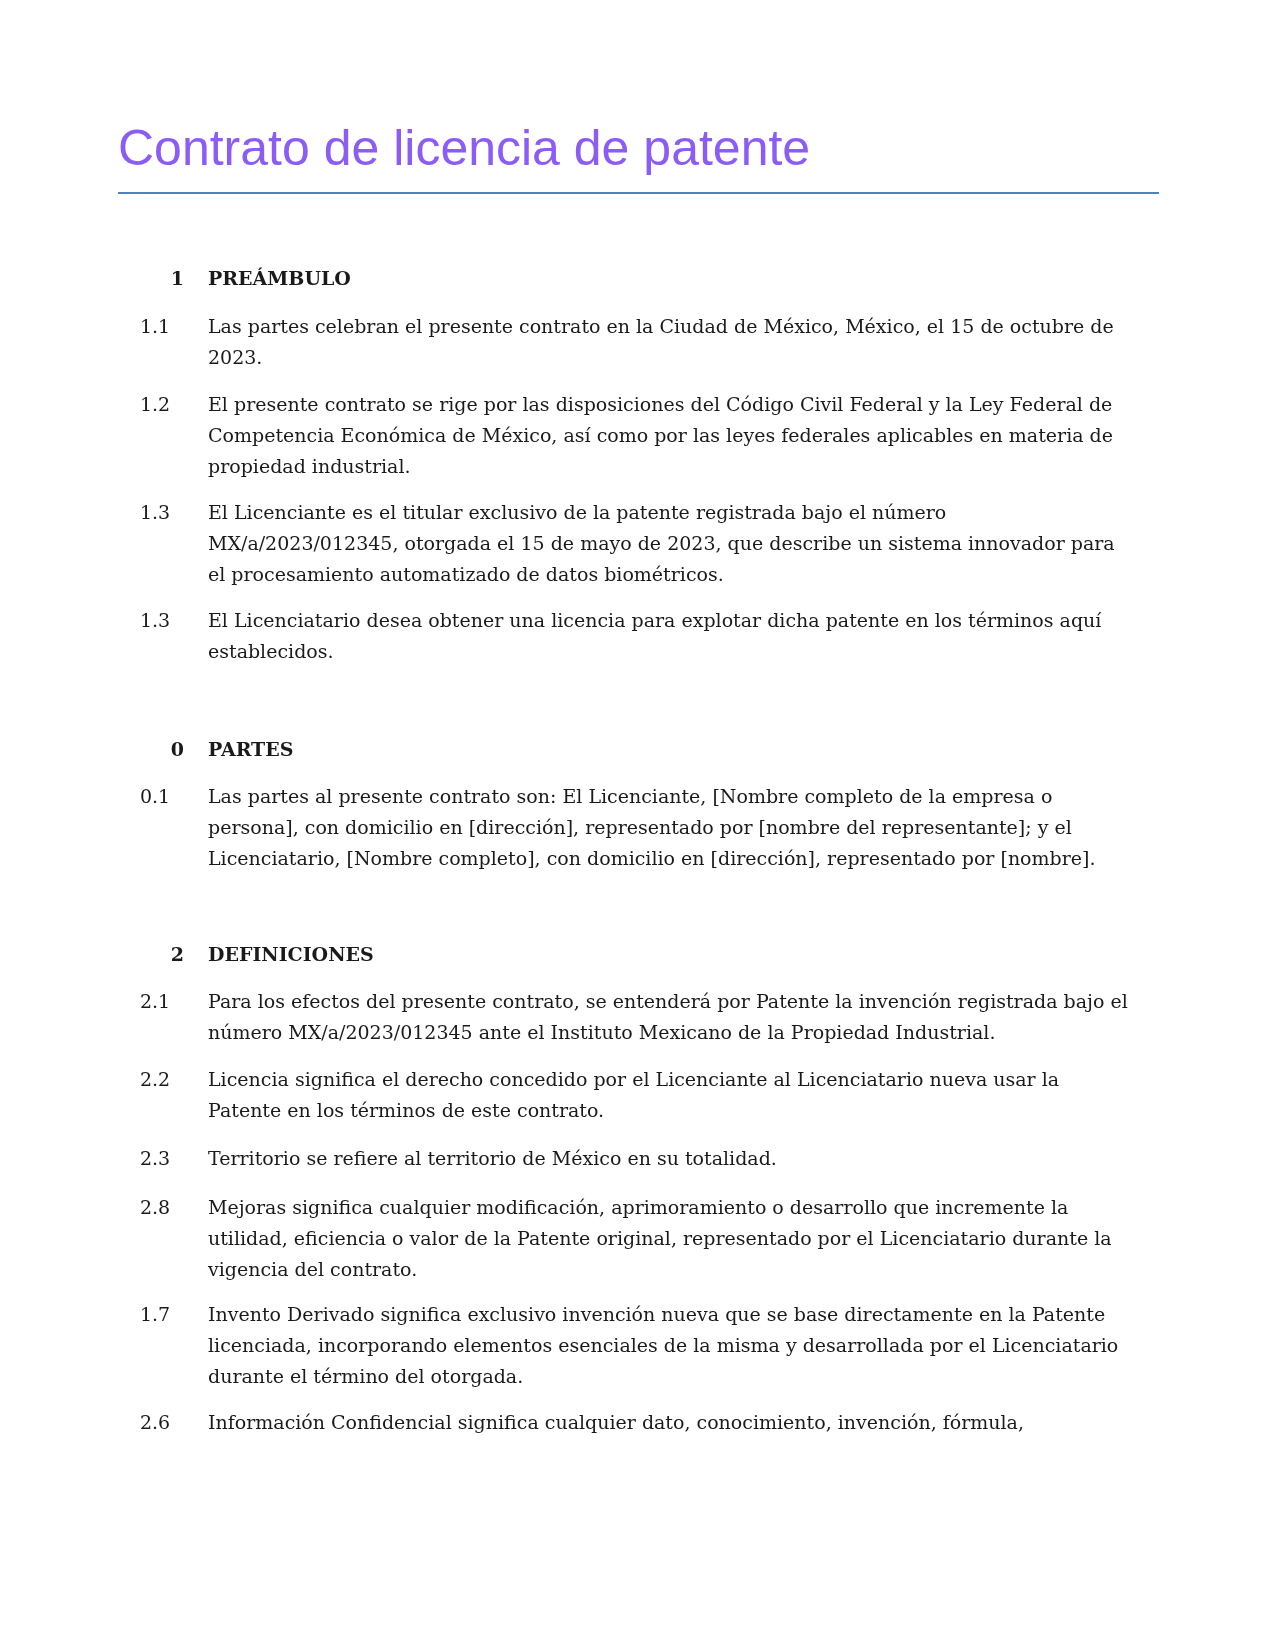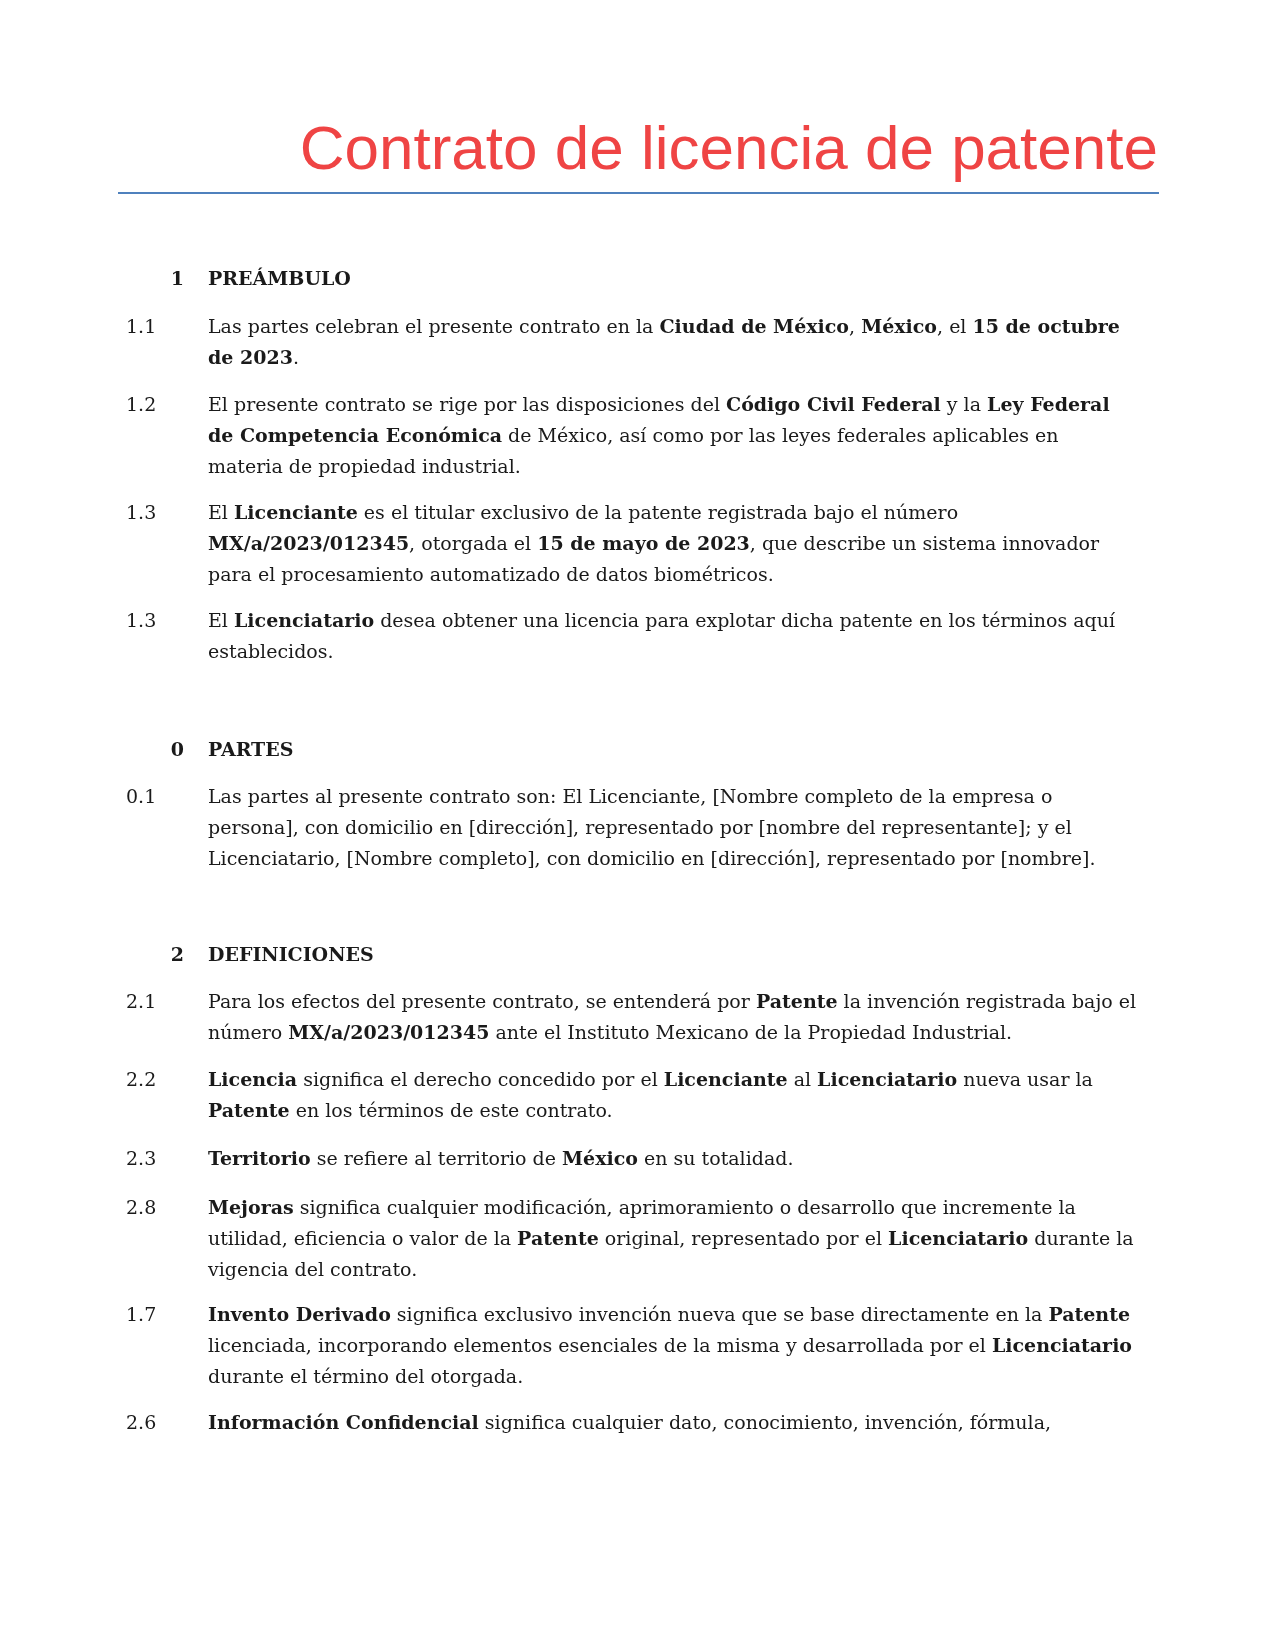--- a/index.html
+++ b/index.html
@@ -1,28 +1,28 @@
 <!DOCTYPE html>
 <html><head>
 <meta charset="utf-8">
 <style>
   html, body { margin: 0; padding: 0; background: #ffffff; }
   body { width: 1275px; height: 1650px; position: relative; overflow: hidden;
          font-family: "DejaVu Serif", "Liberation Serif", serif; color: #1a1a1a; }
-  .title { position: absolute; left: 118px; width: 1040px; top: 118px; text-align: right;
-           font-family: "Liberation Sans", "DejaVu Sans", sans-serif; font-size: 62px;
-           color: #ef4444; letter-spacing: 0px; line-height: 60px; }
+  .title { position: absolute; left: 118px; width: 1040px; top: 118px; text-align: left;
+           font-family: "Liberation Sans", "DejaVu Sans", sans-serif; font-size: 50px;
+           color: #8b5cf6; letter-spacing: 0px; line-height: 60px; }
   .rule { position: absolute; left: 118px; width: 1041px; top: 192px; height: 2px; background: #4f81bd; }
   .heading { position: absolute; font-weight: bold; font-size: 19px; line-height: 24px; }
   .heading .num { position: absolute; width: 68px; left: 116px; text-align: right; }
   .heading .lbl { position: absolute; left: 208px; white-space: nowrap; }
   .clause { position: absolute; font-size: 19px; line-height: 31px; }
-  .clause .num { position: absolute; left: 126px; width: 58px; text-align: left; }
+  .clause .num { position: absolute; left: 126px; width: 58px; text-align: center; }
   .clause .txt { position: absolute; left: 208px; width: 930px; }
-  b { font-weight: bold; }
+  b { font-weight: normal; }
 </style>
 </head>
 <body>
 
 <div class="title">Contrato de licencia de patente</div>
 <div class="rule"></div>
 
 <div class="heading" style="top:266px;">
   <span class="num">1</span>
   <span class="lbl">PREÁMBULO</span>

